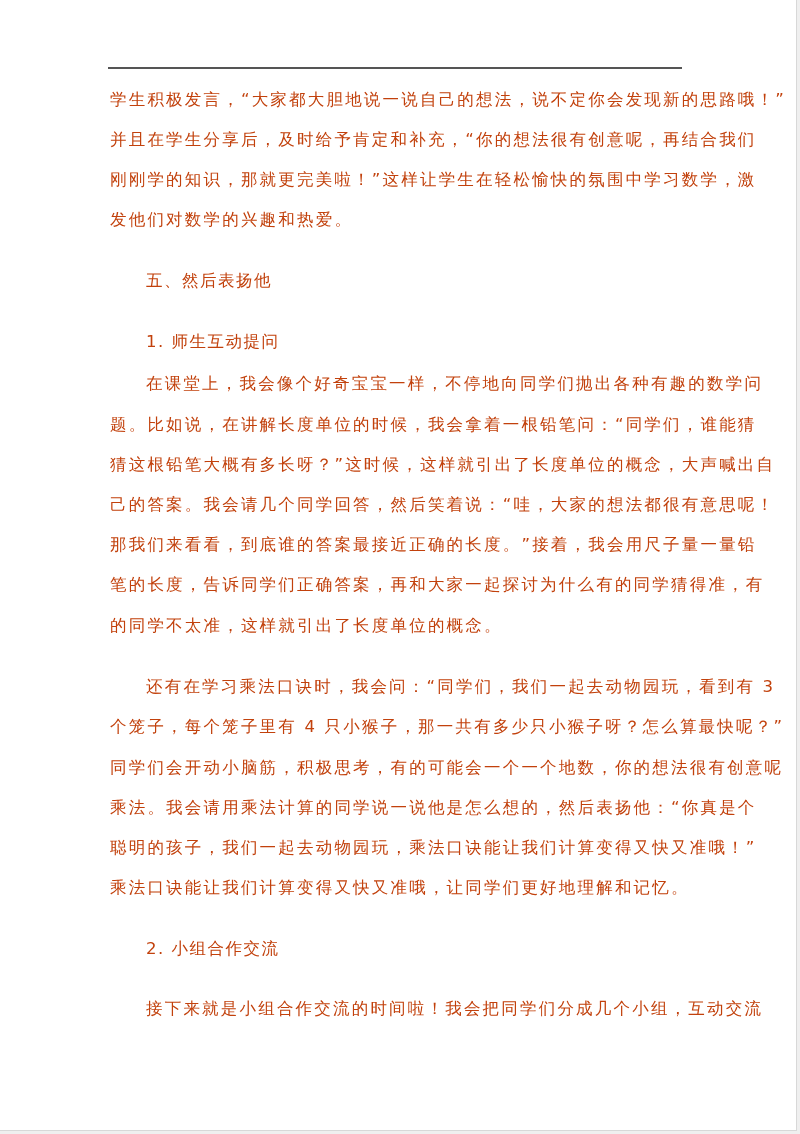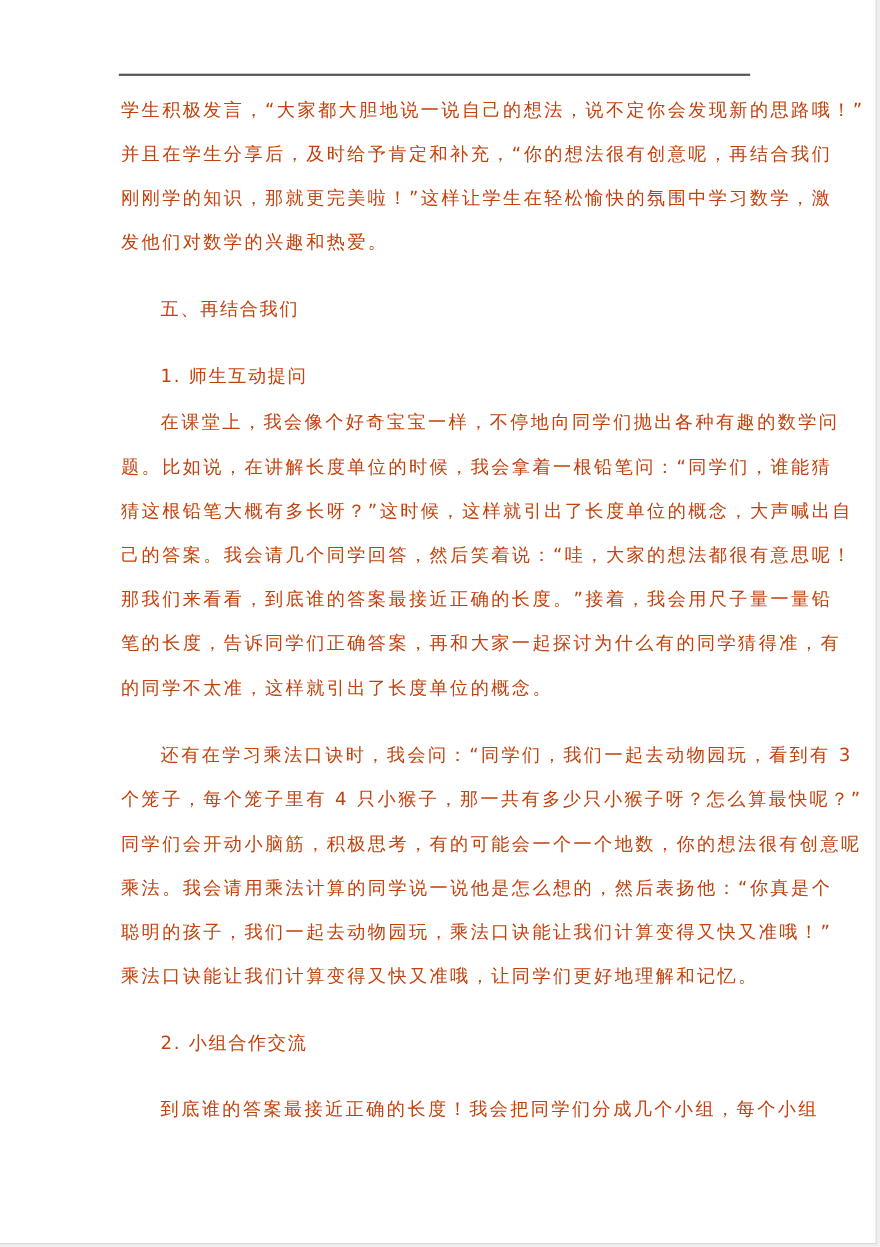--- a/index.html
+++ b/index.html
@@ -20,36 +20,36 @@
 
 <div class="page">
   <div class="header-rule"></div>
 
   <div class="content">
     <div class="line" style="top:89px">学生积极发言，“大家都大胆地说一说自己的想法，说不定你会发现新的思路哦！”</div>
     <div class="line" style="top:129px">并且在学生分享后，及时给予肯定和补充，“你的想法很有创意呢，再结合我们</div>
     <div class="line" style="top:169px">刚刚学的知识，那就更完美啦！”这样让学生在轻松愉快的氛围中学习数学，激</div>
     <div class="line" style="top:209px">发他们对数学的兴趣和热爱。</div>
 
-    <div class="line indent heading" style="top:270px">五、再结合我们</div>
+    <div class="line indent heading" style="top:270px">五、然后表扬他</div>
 
     <div class="line indent heading" style="top:331px">1. 师生互动提问</div>
 
     <div class="line indent" style="top:373px">在课堂上，我会像个好奇宝宝一样，不停地向同学们抛出各种有趣的数学问</div>
     <div class="line" style="top:414px">题。比如说，在讲解长度单位的时候，我会拿着一根铅笔问：“同学们，谁能猜</div>
     <div class="line" style="top:454px">猜这根铅笔大概有多长呀？”这时候，这样就引出了长度单位的概念，大声喊出自</div>
     <div class="line" style="top:494px">己的答案。我会请几个同学回答，然后笑着说：“哇，大家的想法都很有意思呢！</div>
     <div class="line" style="top:534px">那我们来看看，到底谁的答案最接近正确的长度。”接着，我会用尺子量一量铅</div>
     <div class="line" style="top:574px">笔的长度，告诉同学们正确答案，再和大家一起探讨为什么有的同学猜得准，有</div>
     <div class="line" style="top:615px">的同学不太准，这样就引出了长度单位的概念。</div>
 
     <div class="line indent" style="top:676px">还有在学习乘法口诀时，我会问：“同学们，我们一起去动物园玩，看到有 3</div>
     <div class="line" style="top:716px">个笼子，每个笼子里有 4 只小猴子，那一共有多少只小猴子呀？怎么算最快呢？”</div>
     <div class="line" style="top:757px">同学们会开动小脑筋，积极思考，有的可能会一个一个地数，你的想法很有创意呢</div>
     <div class="line" style="top:797px">乘法。我会请用乘法计算的同学说一说他是怎么想的，然后表扬他：“你真是个</div>
     <div class="line" style="top:837px">聪明的孩子，我们一起去动物园玩，乘法口诀能让我们计算变得又快又准哦！”</div>
     <div class="line" style="top:877px">乘法口诀能让我们计算变得又快又准哦，让同学们更好地理解和记忆。</div>
 
     <div class="line indent heading" style="top:938px">2. 小组合作交流</div>
 
-    <div class="line indent" style="top:998px">到底谁的答案最接近正确的长度！我会把同学们分成几个小组，每个小组</div>
+    <div class="line indent" style="top:998px">接下来就是小组合作交流的时间啦！我会把同学们分成几个小组，互动交流</div>
   </div>
 </div>
 
 </body></html>

